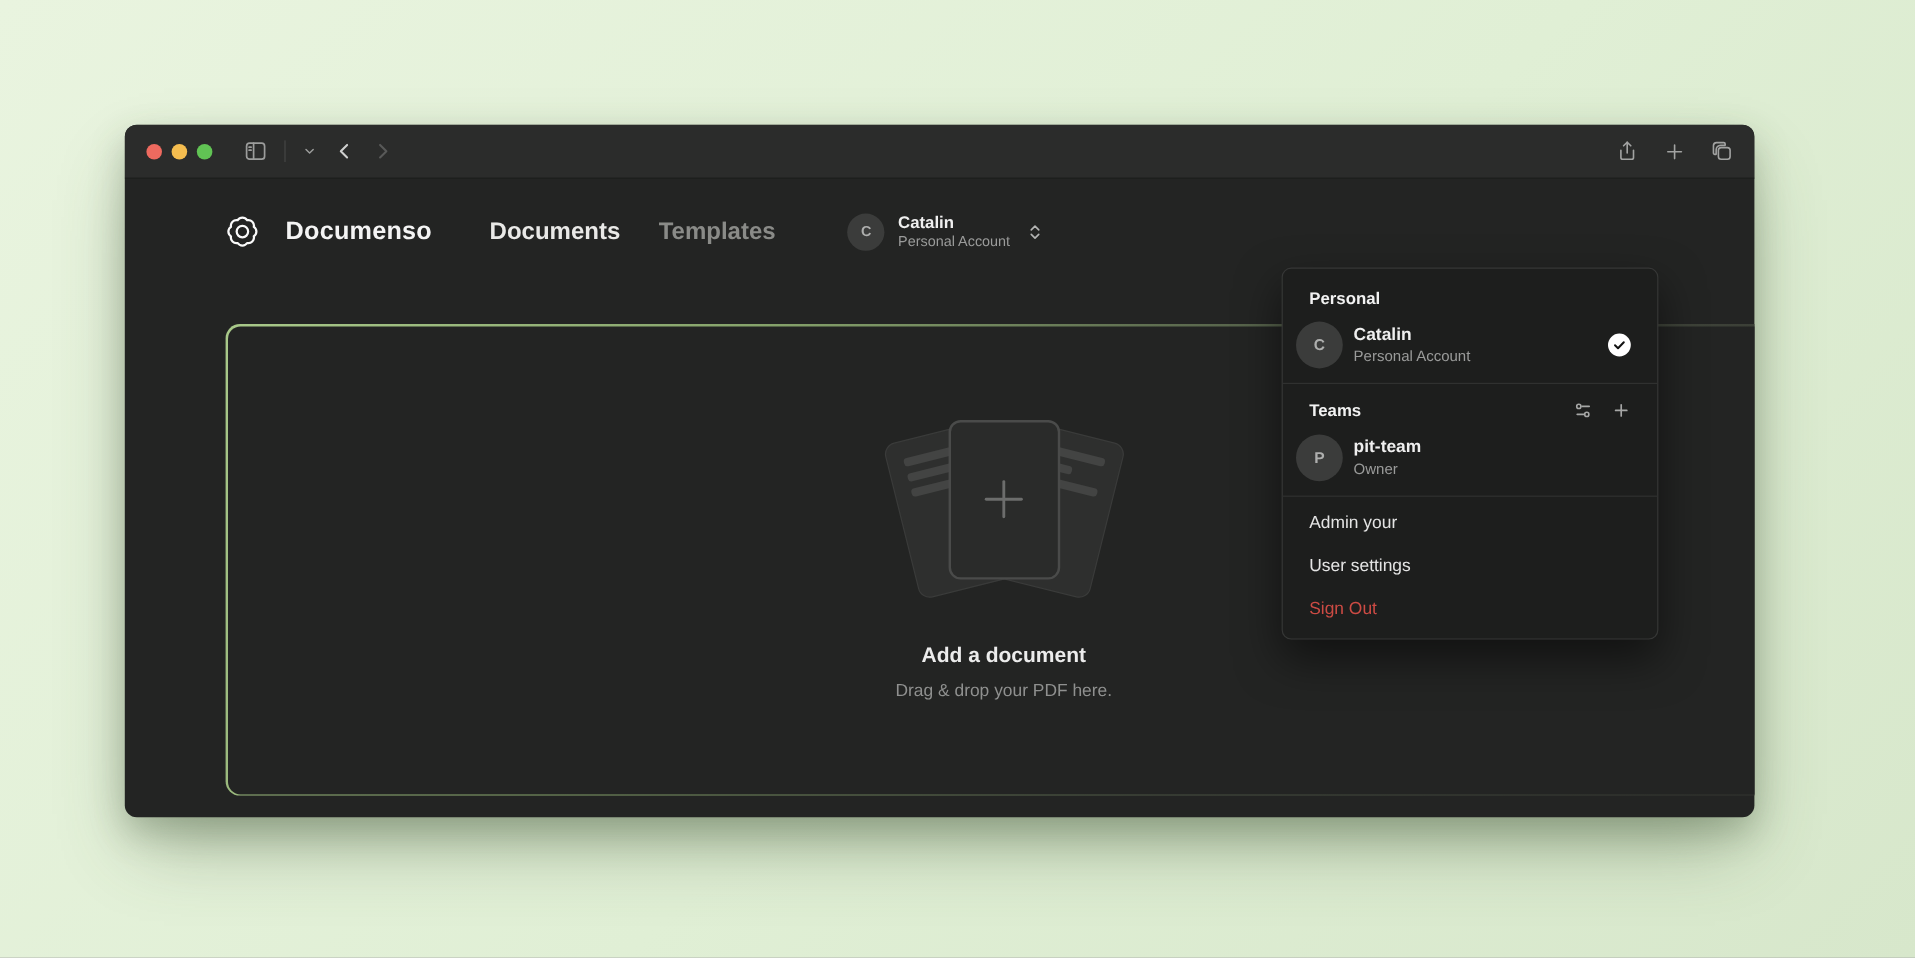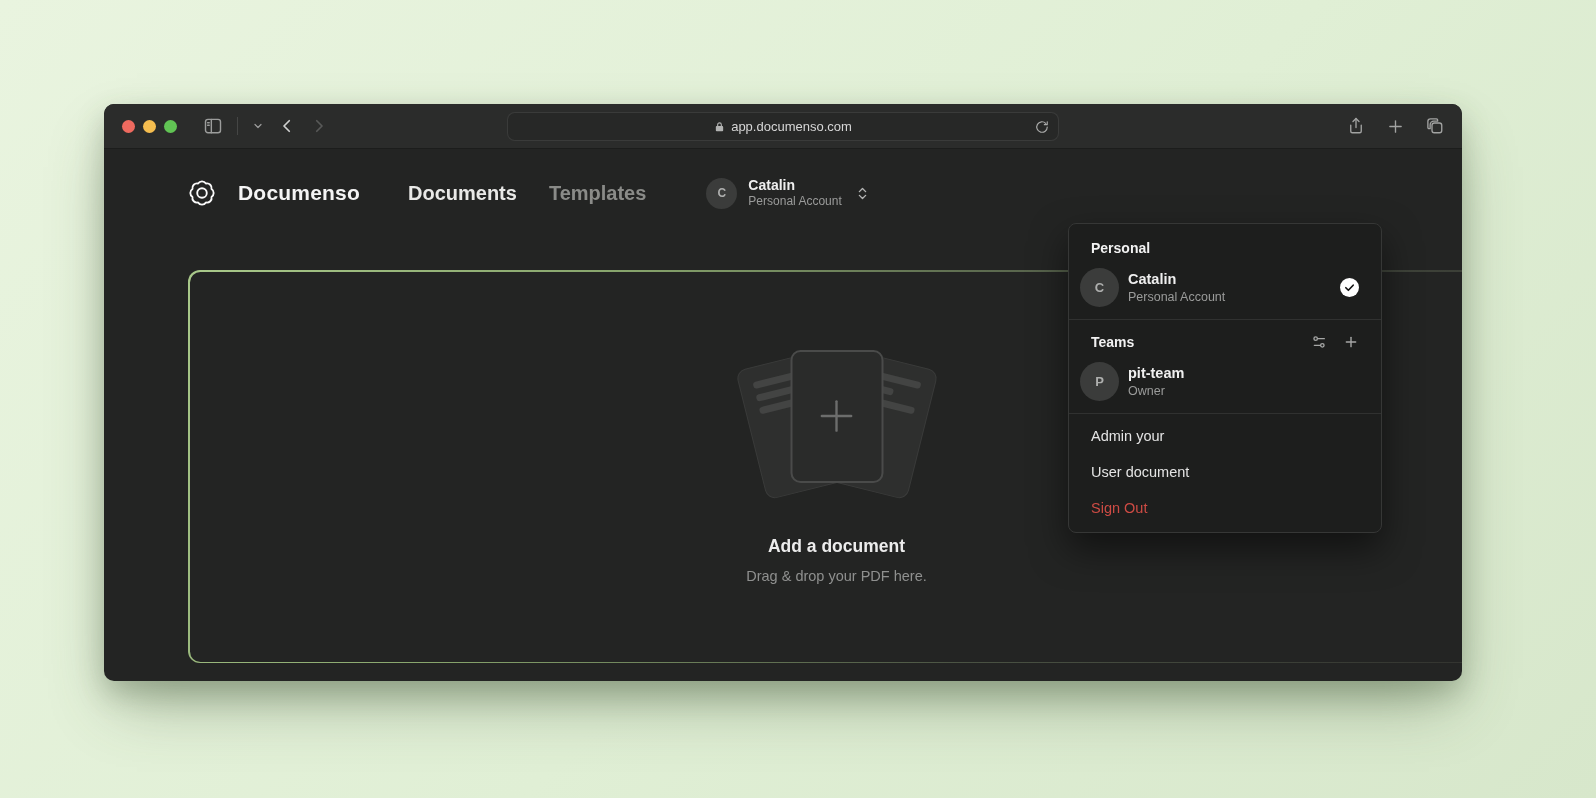--- a/index.html
+++ b/index.html
@@ -144,35 +144,20 @@
             <polyline points="15 5 8 12 15 19"></polyline>
           </svg>
       </span>
       <span class="icon-btn fwd">
         <svg width="18" height="18" viewBox="0 0 24 24" fill="none" stroke="currentColor" stroke-width="2.3" stroke-linecap="round" stroke-linejoin="round">
             <polyline points="9 5 16 12 9 19"></polyline>
           </svg>
       </span>
     </div>
 
-    <div class="addressbar">
-      <span class="lock">
-        <svg width="11" height="12" viewBox="0 0 24 24" fill="currentColor">
-            <rect x="4" y="10" width="16" height="11" rx="2"></rect>
-            <path d="M8 10V7a4 4 0 0 1 8 0v3" fill="none" stroke="currentColor" stroke-width="2.4"></path>
-          </svg>
-      </span>
-      <span>app.documenso.com</span>
-      <span class="reload icon-btn">
-        <svg width="14" height="14" viewBox="0 0 24 24" fill="none" stroke="currentColor" stroke-width="2" stroke-linecap="round" stroke-linejoin="round">
-            <path d="M21 12a9 9 0 1 1-2.64-6.36"></path>
-            <polyline points="21 3 21 8 16 8"></polyline>
-          </svg>
-      </span>
-    </div>
 
     <div class="tb-right">
       <span class="icon-btn">
         <svg width="18" height="18" viewBox="0 0 24 24" fill="none" stroke="currentColor" stroke-width="1.8" stroke-linecap="round" stroke-linejoin="round">
             <path d="M5 11v8a2 2 0 0 0 2 2h10a2 2 0 0 0 2-2v-8"></path>
             <polyline points="8 6 12 2 16 6"></polyline>
             <line x1="12" y1="2" x2="12" y2="14"></line>
           </svg>
       </span>
       <span class="icon-btn">
@@ -283,17 +268,17 @@
     </div>
     <div class="dd-row">
       <div class="avatar md">P</div>
       <div>
         <div class="name">pit-team</div>
         <div class="sub">Owner</div>
       </div>
     </div>
     <div class="dd-divider"></div>
     <div class="dd-item">Admin your</div>
-    <div class="dd-item">User document</div>
+    <div class="dd-item">User settings</div>
     <div class="dd-item danger">Sign Out</div>
   </div>
 
 </div>
 
 </body></html>

